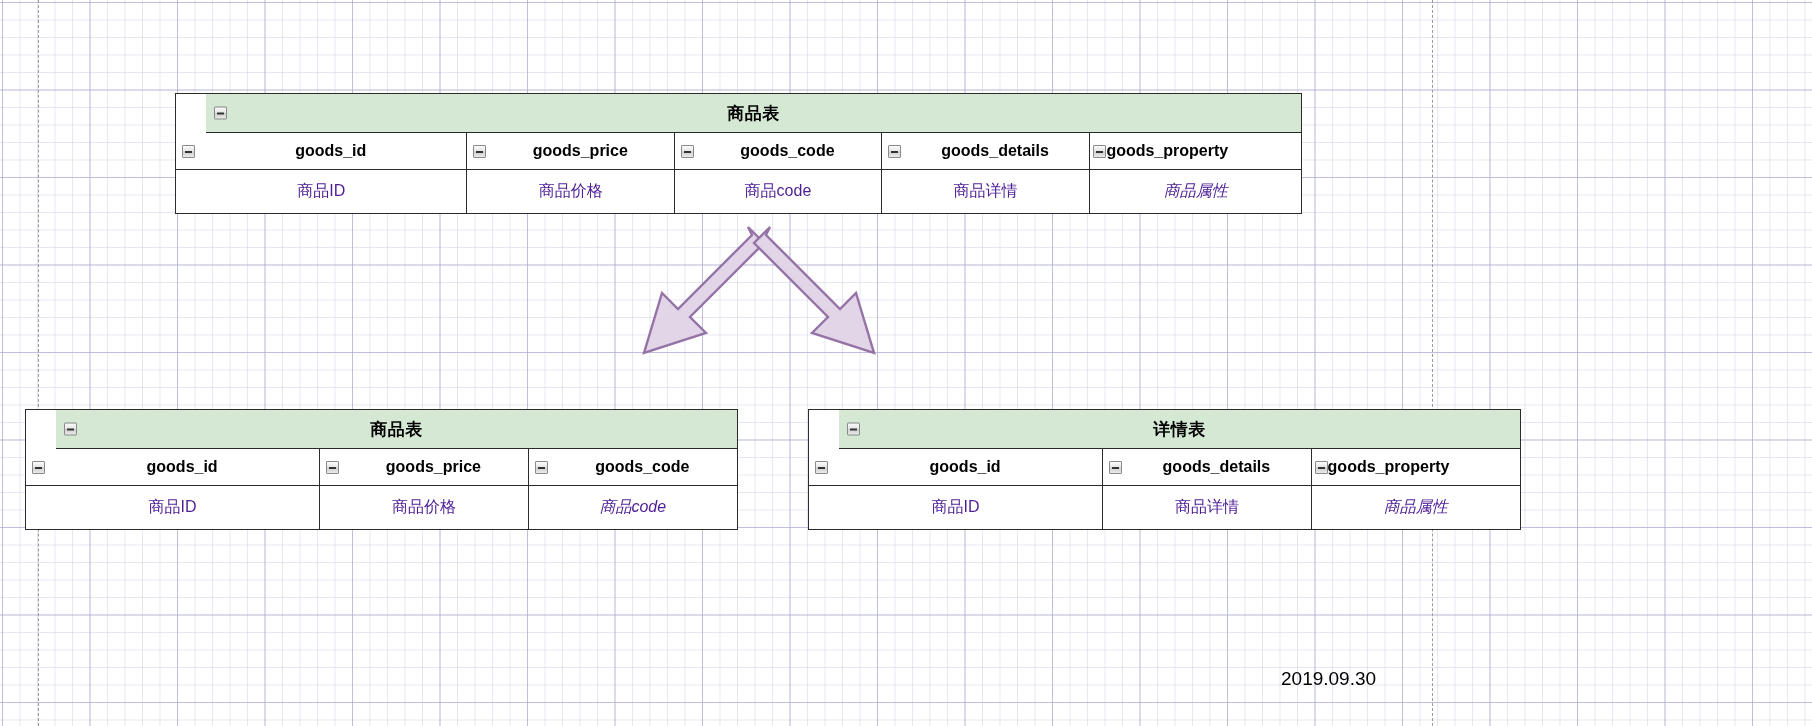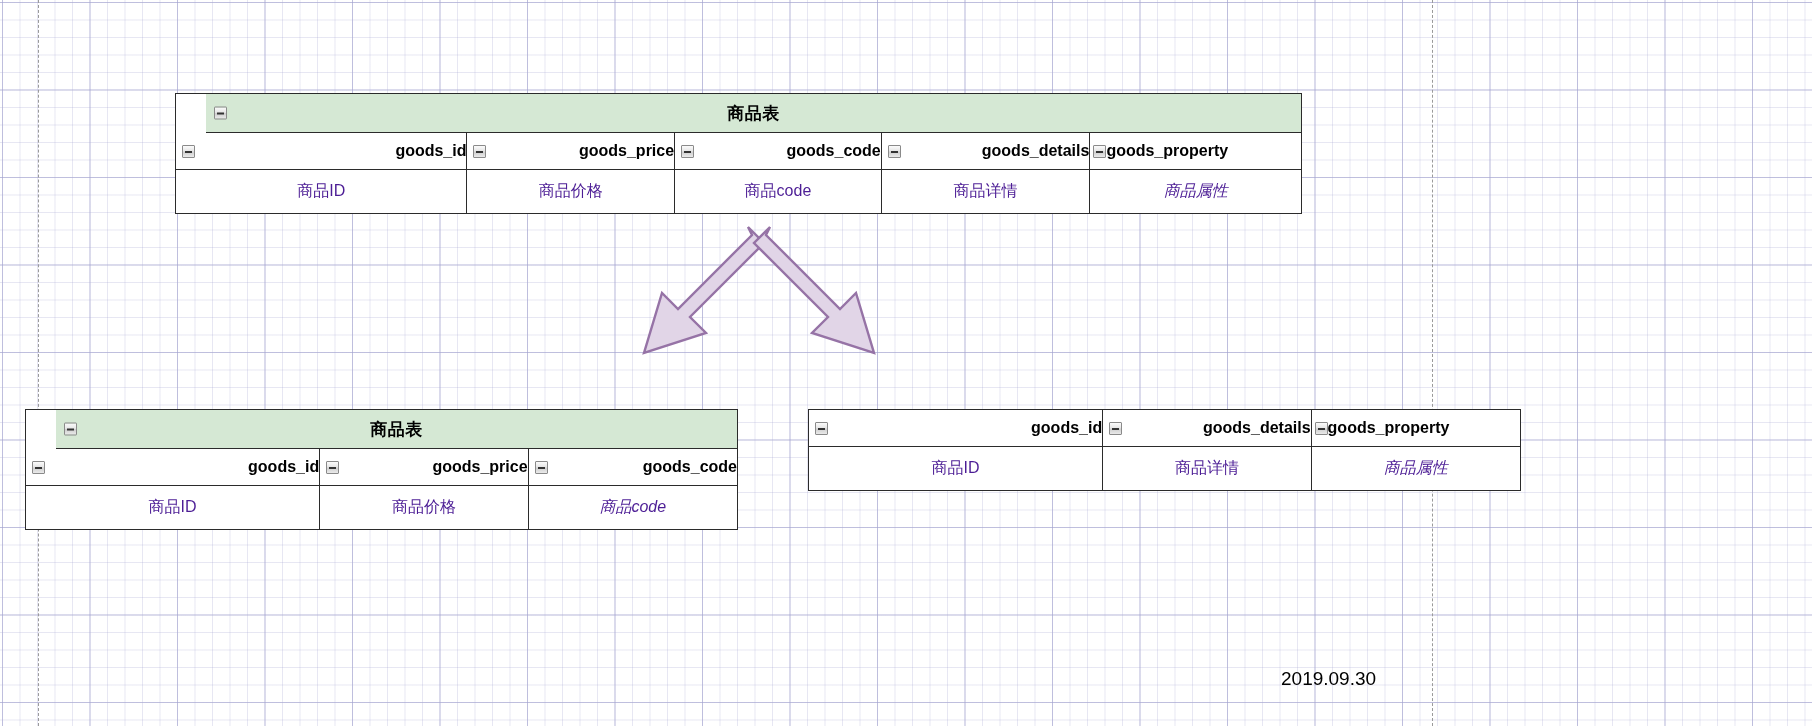--- a/index.html
+++ b/index.html
@@ -109,21 +109,21 @@
     position: relative;
     height: 100%;
     overflow: hidden;
   }
   .col-cell:last-child { border-right: none; }
   .col-cell .collapse-icon {
     margin-left: 6px;
   }
   .col-cell .col-name {
     flex: 1 1 auto;
-    text-align: right;
+    text-align: center;
     font-size: 16px;
     font-weight: bold;
     color: #000;
     white-space: nowrap;
   }
 
   .val-row { height: 43px; }
   .val-cell {
     border-right: 1px solid #2b2b2b;
     box-sizing: border-box;
@@ -234,20 +234,24 @@
       </div>
     </div>
     <div class="col-row val-row last">
       <div class="val-cell" style="width:295px;">商品ID</div>
       <div class="val-cell" style="width:209px;">商品价格</div>
       <div class="val-cell" style="width:209px;">商品code</div>
     </div>
   </div>
 
   <div class="entity" id="entity-details" style="left:808px; top:409px; width:713px;">
+    <div class="title-row">
+      <span class="collapse-icon"></span>
+      <span class="title-text">详情表</span>
+    </div>
     <div class="col-row">
       <div class="col-cell" style="width:295px;">
         <span class="collapse-icon"></span>
         <span class="col-name">goods_id</span>
       </div>
       <div class="col-cell" style="width:209px;">
         <span class="collapse-icon"></span>
         <span class="col-name">goods_details</span>
       </div>
       <div class="col-cell" style="width:209px;">

